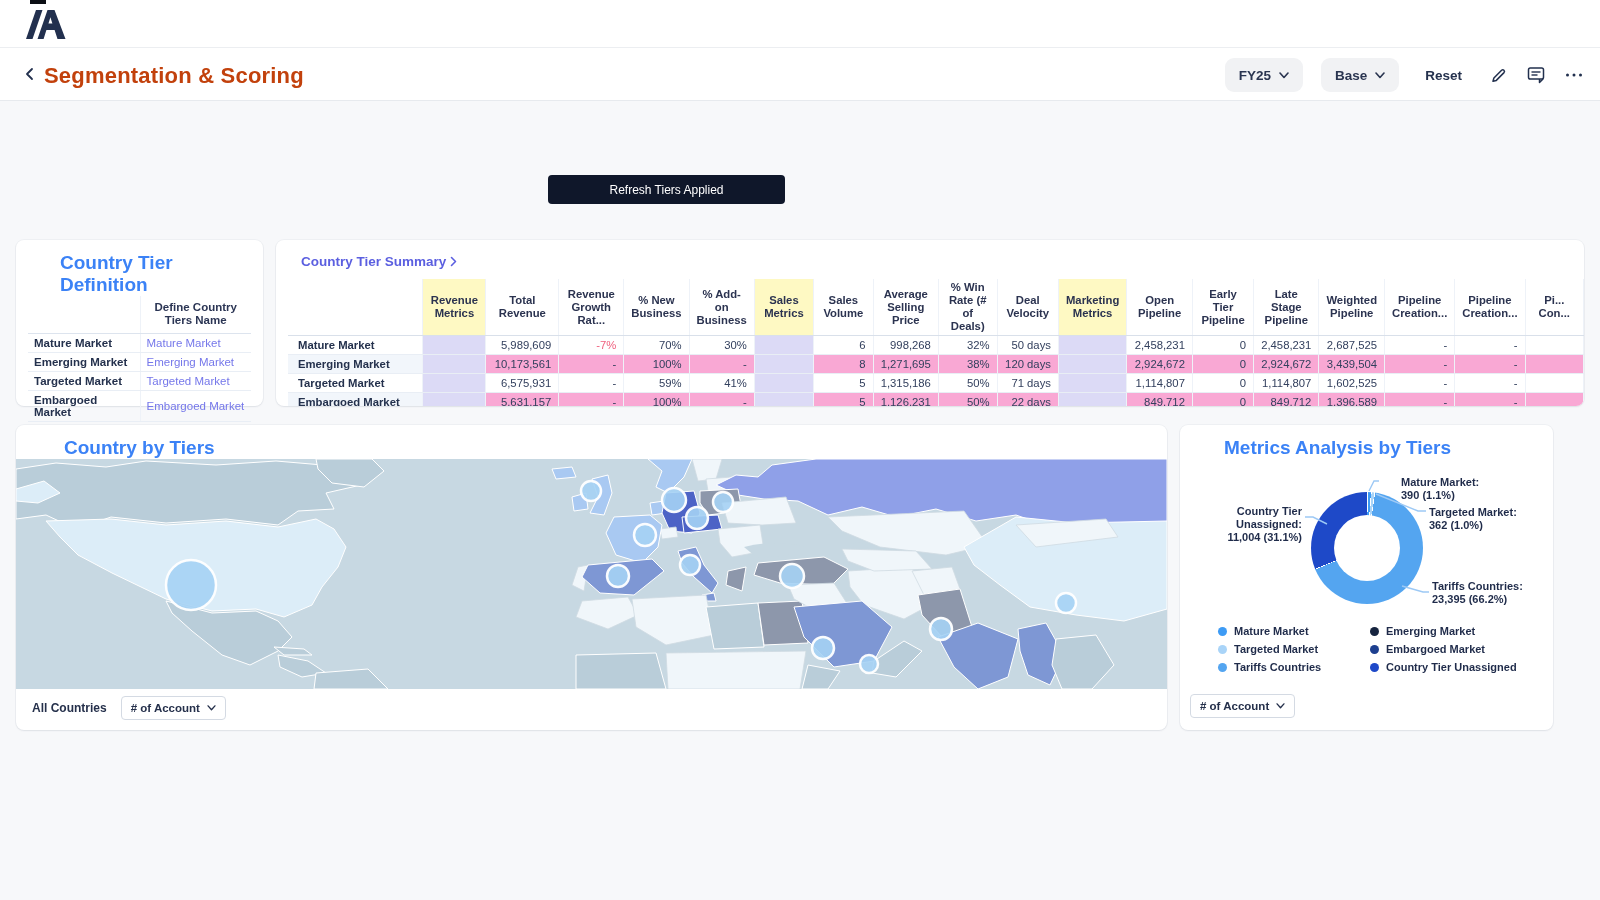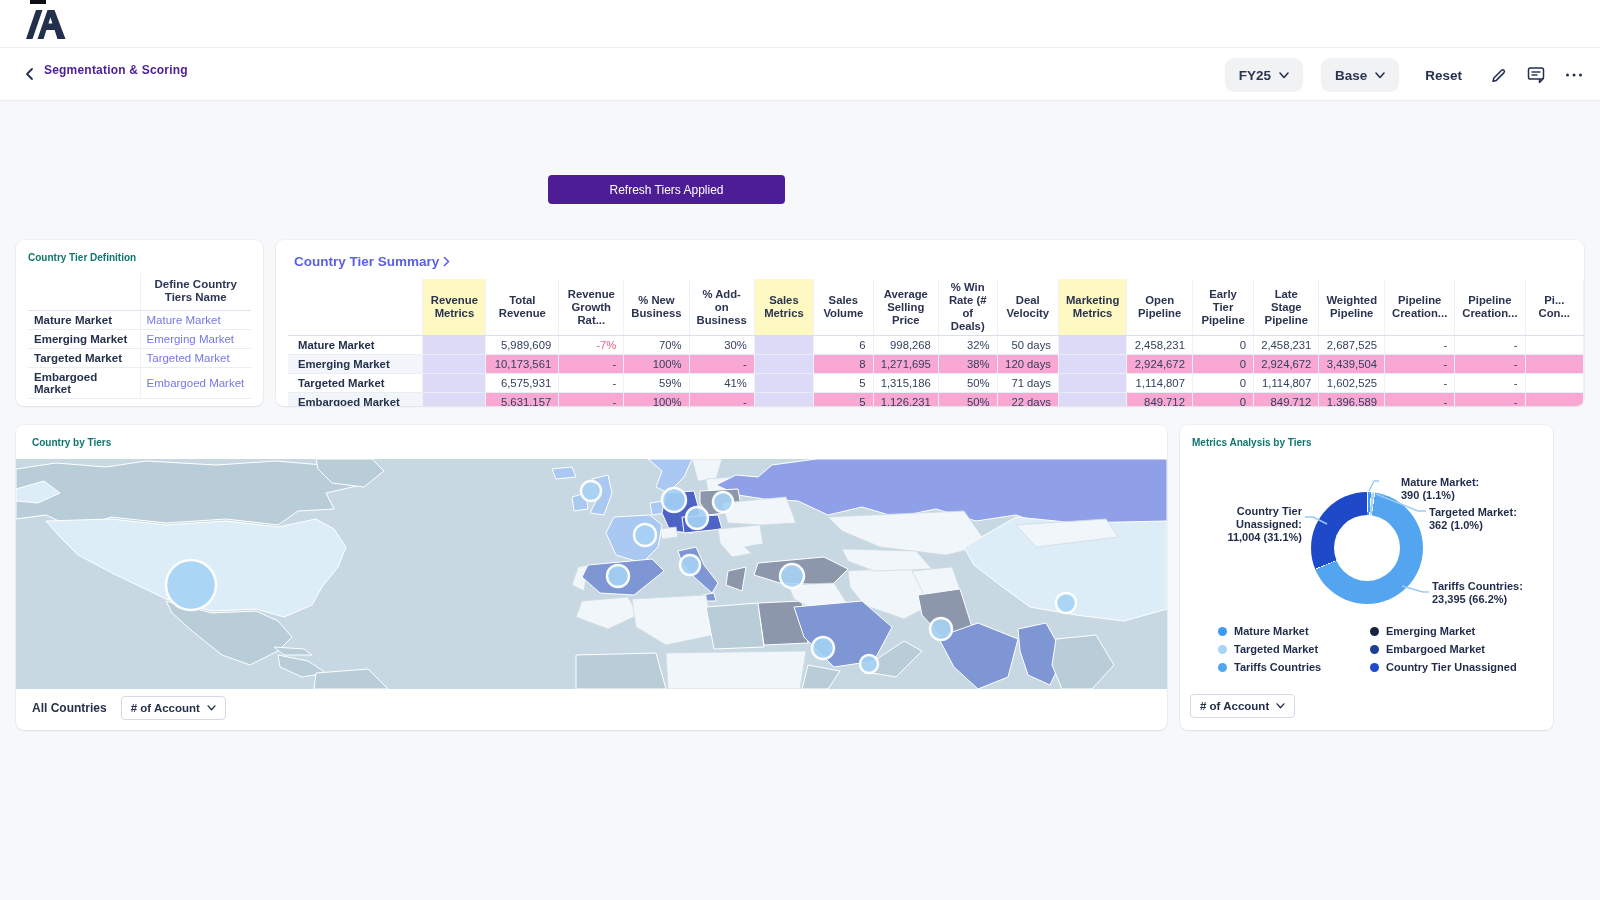--- a/index.html
+++ b/index.html
@@ -6,50 +6,50 @@
   html,body { width:1600px; height:900px; }
   body { font-family: "Liberation Sans", sans-serif; background:#f7f8fa; color:#24314d; }
   .canvas { position:relative; width:1600px; height:900px; overflow:hidden; background:#f7f8fa; }
 
   
   .logobar { position:absolute; left:0; top:0; width:1600px; height:48px; background:#fff; border-bottom:1px solid #eceef1; }
   .top-tick { position:absolute; left:30px; top:0; width:16px; height:4px; background:#0b0e14; }
   .logo { position:absolute; left:24px; top:8px; }
   .pageheader { position:absolute; left:0; top:48px; width:1600px; height:53px; background:#fff; border-bottom:1px solid #e7eaee; }
   .back { position:absolute; left:22px; top:18px; width:16px; height:16px; cursor:pointer; }
-  .page-title { position:absolute; left:44px; top:15px; font-size:12px; font-weight:bold; color:#4c1d95; letter-spacing:.2px; }
+  .page-title { position:absolute; left:44px; top:15px; font-size:22px; font-weight:bold; color:#c2410c; letter-spacing:.2px; }
   .hdr-right { position:absolute; right:16px; top:9px; height:36px; display:flex; align-items:center; gap:18px; }
   .pill { height:34px; min-width:72px; background:#f1f2f4; border-radius:9px; display:flex; align-items:center; justify-content:center; gap:8px; padding:0 14px; font-size:13.5px; font-weight:bold; color:#2a3550; cursor:pointer; }
   .reset { font-size:13.5px; font-weight:bold; color:#24314d; cursor:pointer; margin:0 8px; }
   .hicon { width:20px; height:20px; display:flex; align-items:center; justify-content:center; cursor:pointer; }
 
   
   .card { position:absolute; background:#fff; border-radius:8px; box-shadow:0 1px 2px rgba(30,40,70,.07), 0 0 0 1px rgba(30,40,70,.04); }
-  .card-title { font-size:10px; font-weight:bold; color:#0f766e; }
+  .card-title { font-size:19px; font-weight:bold; color:#3b82f6;margin-left:32px; }
 
   .f-card1 { left:16px; top:153px; width:247px; height:71px; padding:12px 14px; }
   .f-card2 { left:276px; top:153px; width:245px; height:71px; padding:12px 14px; }
   .f-label { font-size:12px; font-weight:bold; color:#2b3554; margin-bottom:7px; }
   .f-input { width:100%; height:29px; border:1px solid #b9c2ce; border-radius:4px; background:#fff; font-family:"Liberation Sans",sans-serif; font-size:12px; color:#98a2b0; padding:0 9px; }
   .f-select { width:100%; height:29px; border:1px solid #b9c2ce; border-radius:4px; display:flex; align-items:center; padding:0 9px; cursor:pointer; }
   .f-select .val { flex:1; font-size:12px; color:#98a2b0; }
-  .refresh-btn { position:absolute; left:548px; top:175px; width:237px; height:29px; background:#4c1d95; color:#fff; border:none; border-radius:4px; font-family:"Liberation Sans",sans-serif; font-size:12px; cursor:pointer; }
+  .refresh-btn { position:absolute; left:548px; top:175px; width:237px; height:29px; background:#0f172a; color:#fff; border:none; border-radius:4px; font-family:"Liberation Sans",sans-serif; font-size:12px; cursor:pointer; }
 
   
   .def-card { left:16px; top:240px; width:247px; height:166px; padding:12px; }
-  .def-card table { border-collapse:collapse; table-layout:fixed; width:223px; margin-top:10px; }
+  .def-card table { border-collapse:collapse; table-layout:fixed; width:223px; }
   .def-card th, .def-card td { border-bottom:1px solid #e9eef5; border-right:1px solid #eef2f8; font-size:11.5px; padding:3px 6px; height:19px; }
   .def-card tr > *:last-child { border-right:none; }
   .def-card thead th { font-weight:bold; text-align:center; color:#2b3554; height:37px; line-height:13px; border-bottom:1px solid #dde4ee; }
   .def-card tbody th { text-align:left; font-weight:bold; color:#24314d; width:112px; }
   .def-card tbody a { color:#7577ea; text-decoration:none; cursor:pointer; }
 
   
   .sum-card { left:276px; top:240px; width:1308px; height:166px; padding:12px 0 12px 12px; overflow:hidden; }
-  .sum-title { display:inline-flex; align-items:center; gap:4px; font-size:13.5px; font-weight:bold; color:#5b5fe0; cursor:pointer; margin-left:6px; }
+  .sum-title { display:inline-flex; align-items:center; gap:4px; font-size:13.5px; font-weight:bold; color:#5b5fe0; cursor:pointer; margin-left:13px; }
   .sum-wrap { margin-top:9px; width:1296px; overflow:hidden; }
   .sum-card table { border-collapse:collapse; table-layout:fixed; }
   .sum-card th, .sum-card td { border-bottom:1px solid #e9eef5; border-right:1px solid #eef2f8; font-size:11.3px; padding:2px 7px; white-space:nowrap; overflow:hidden; }
   .sum-card thead th { font-weight:bold; color:#2b3350; text-align:center; height:36px; line-height:13px; white-space:normal; border-bottom:1px solid #d9e0ea; vertical-align:middle; cursor:pointer; }
   .sum-card thead th.group { background:#fef9c3; }
   .sum-card tbody tr { height:19px; }
   .sum-card tbody tr.alt td, .sum-card tbody tr.alt th { background:#f9a8d4; }
   .sum-card tbody th.rowlabel { text-align:left; font-weight:bold; color:#24314d; padding-left:10px; background:#fff; }
   .sum-card tbody tr.alt th.rowlabel { background:#f2f6fb; }
   .sum-card tbody td { text-align:right; color:#33405e; }

